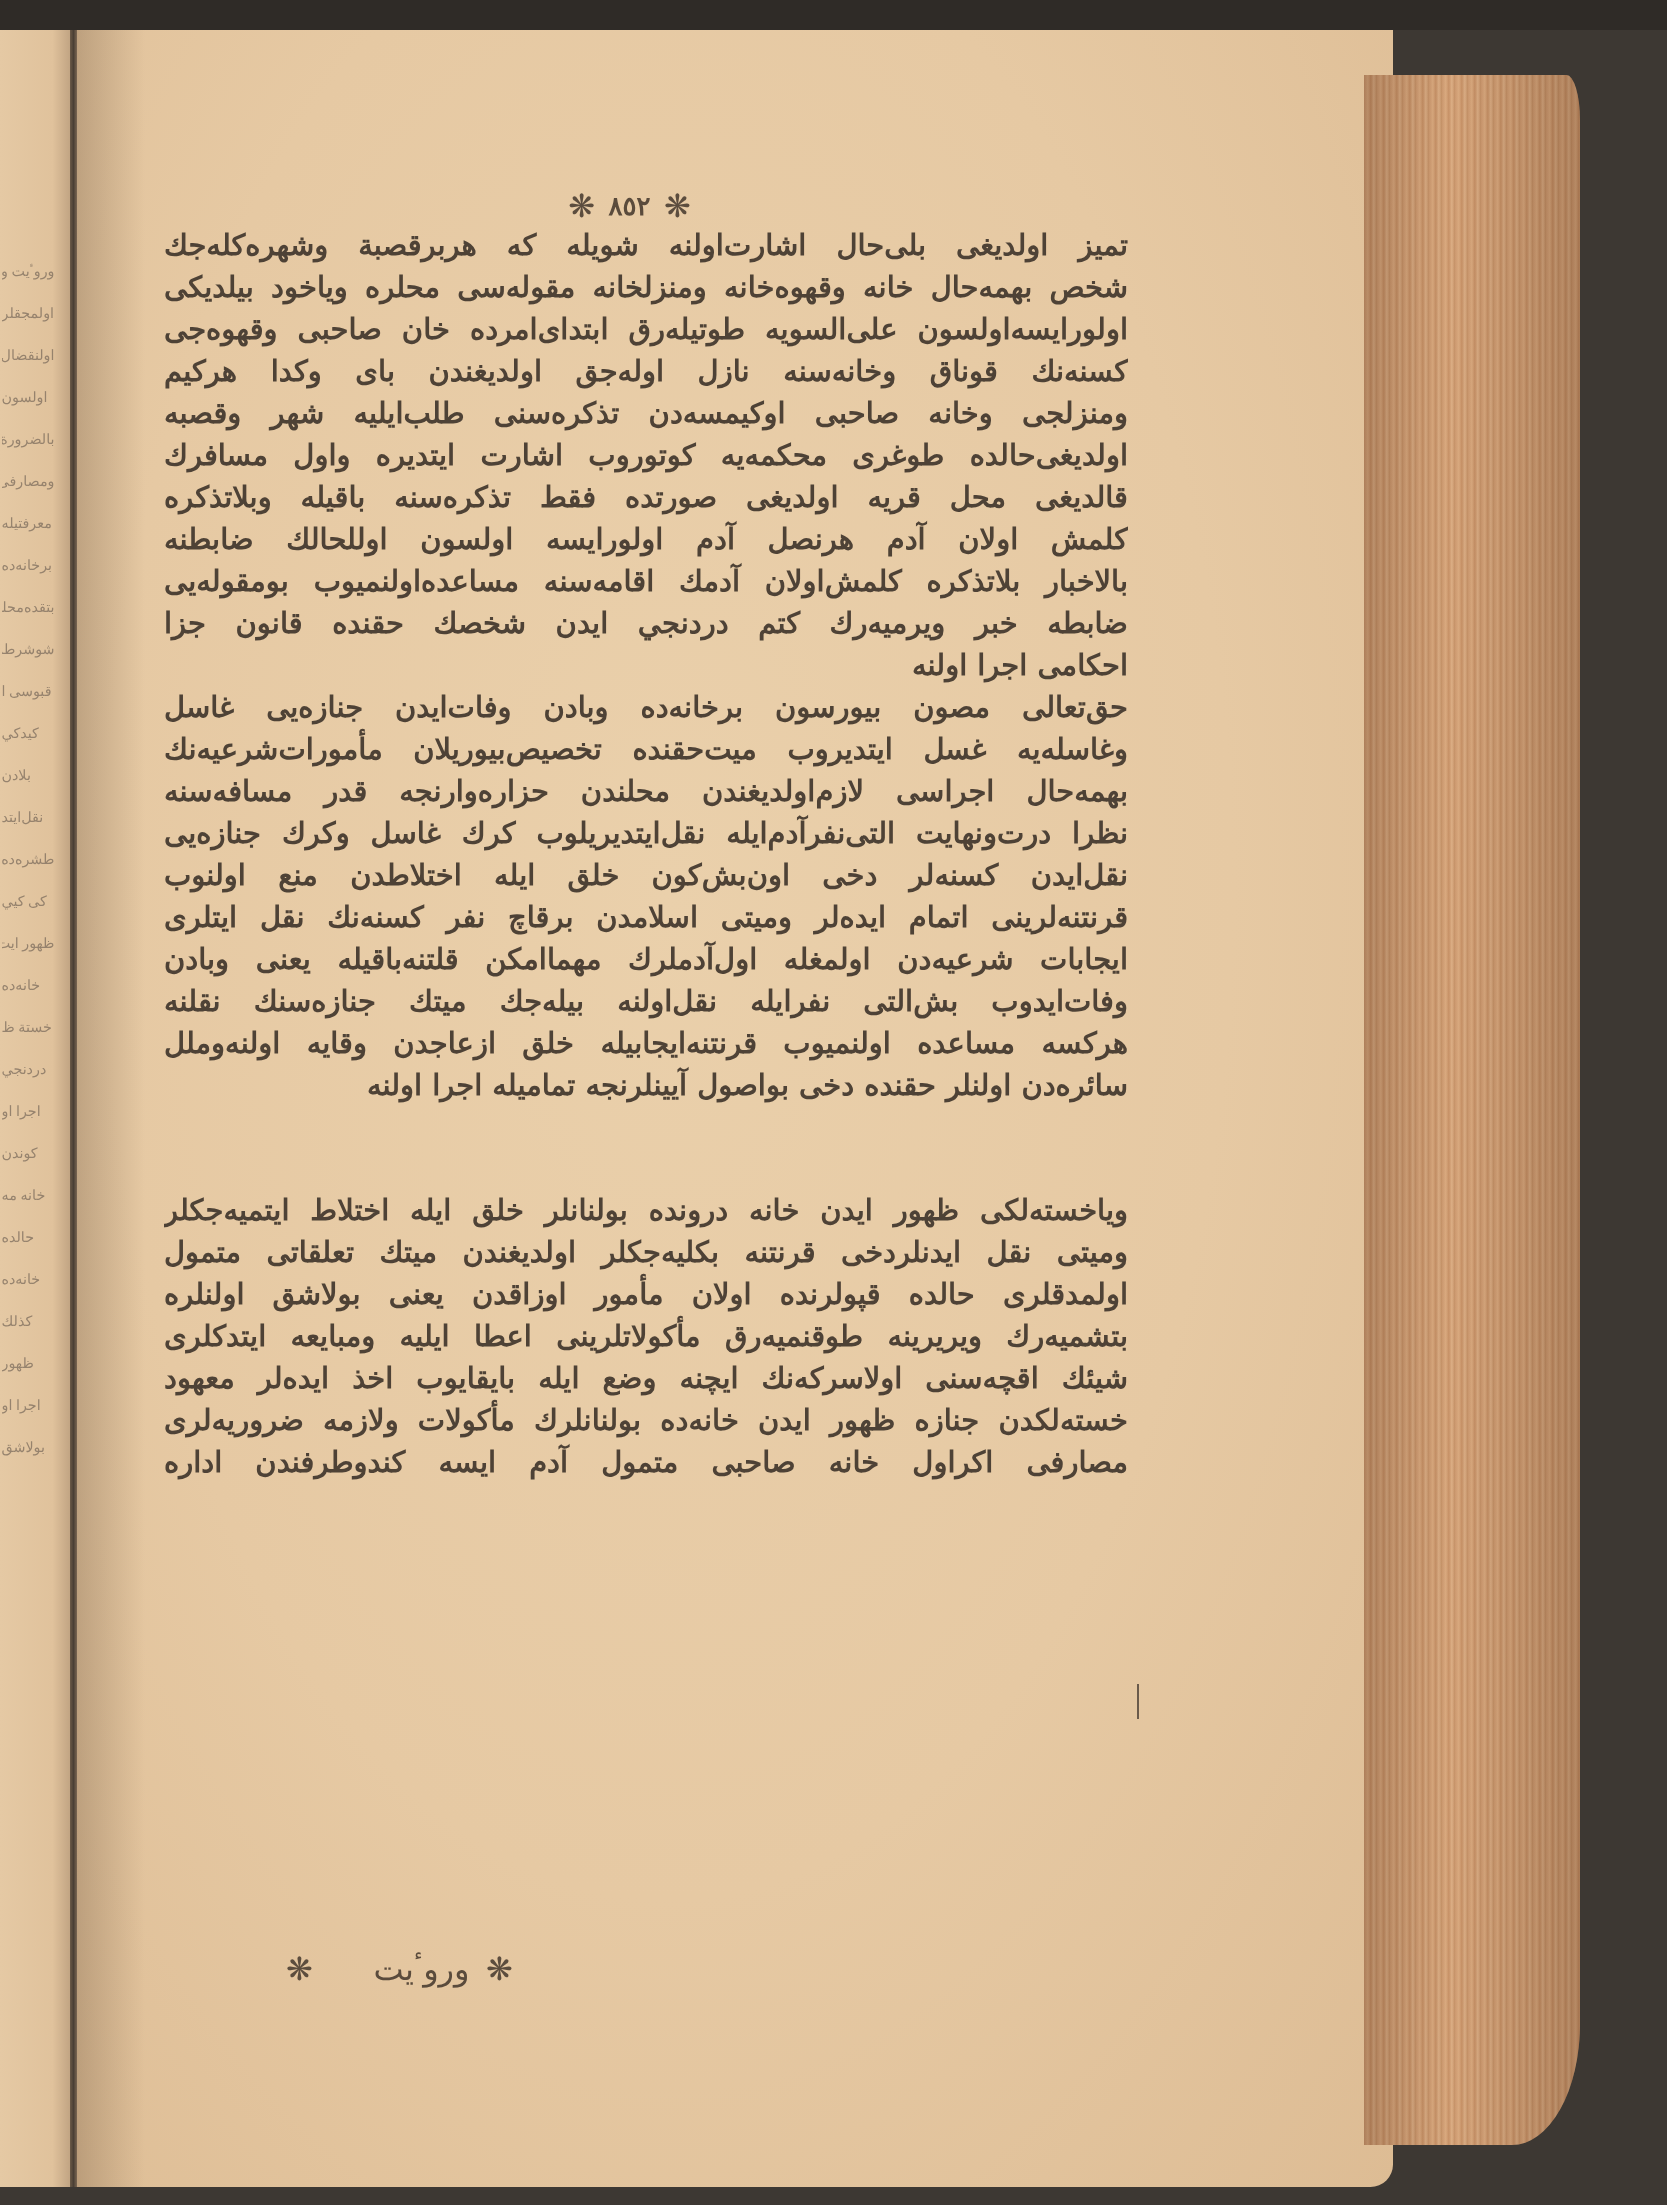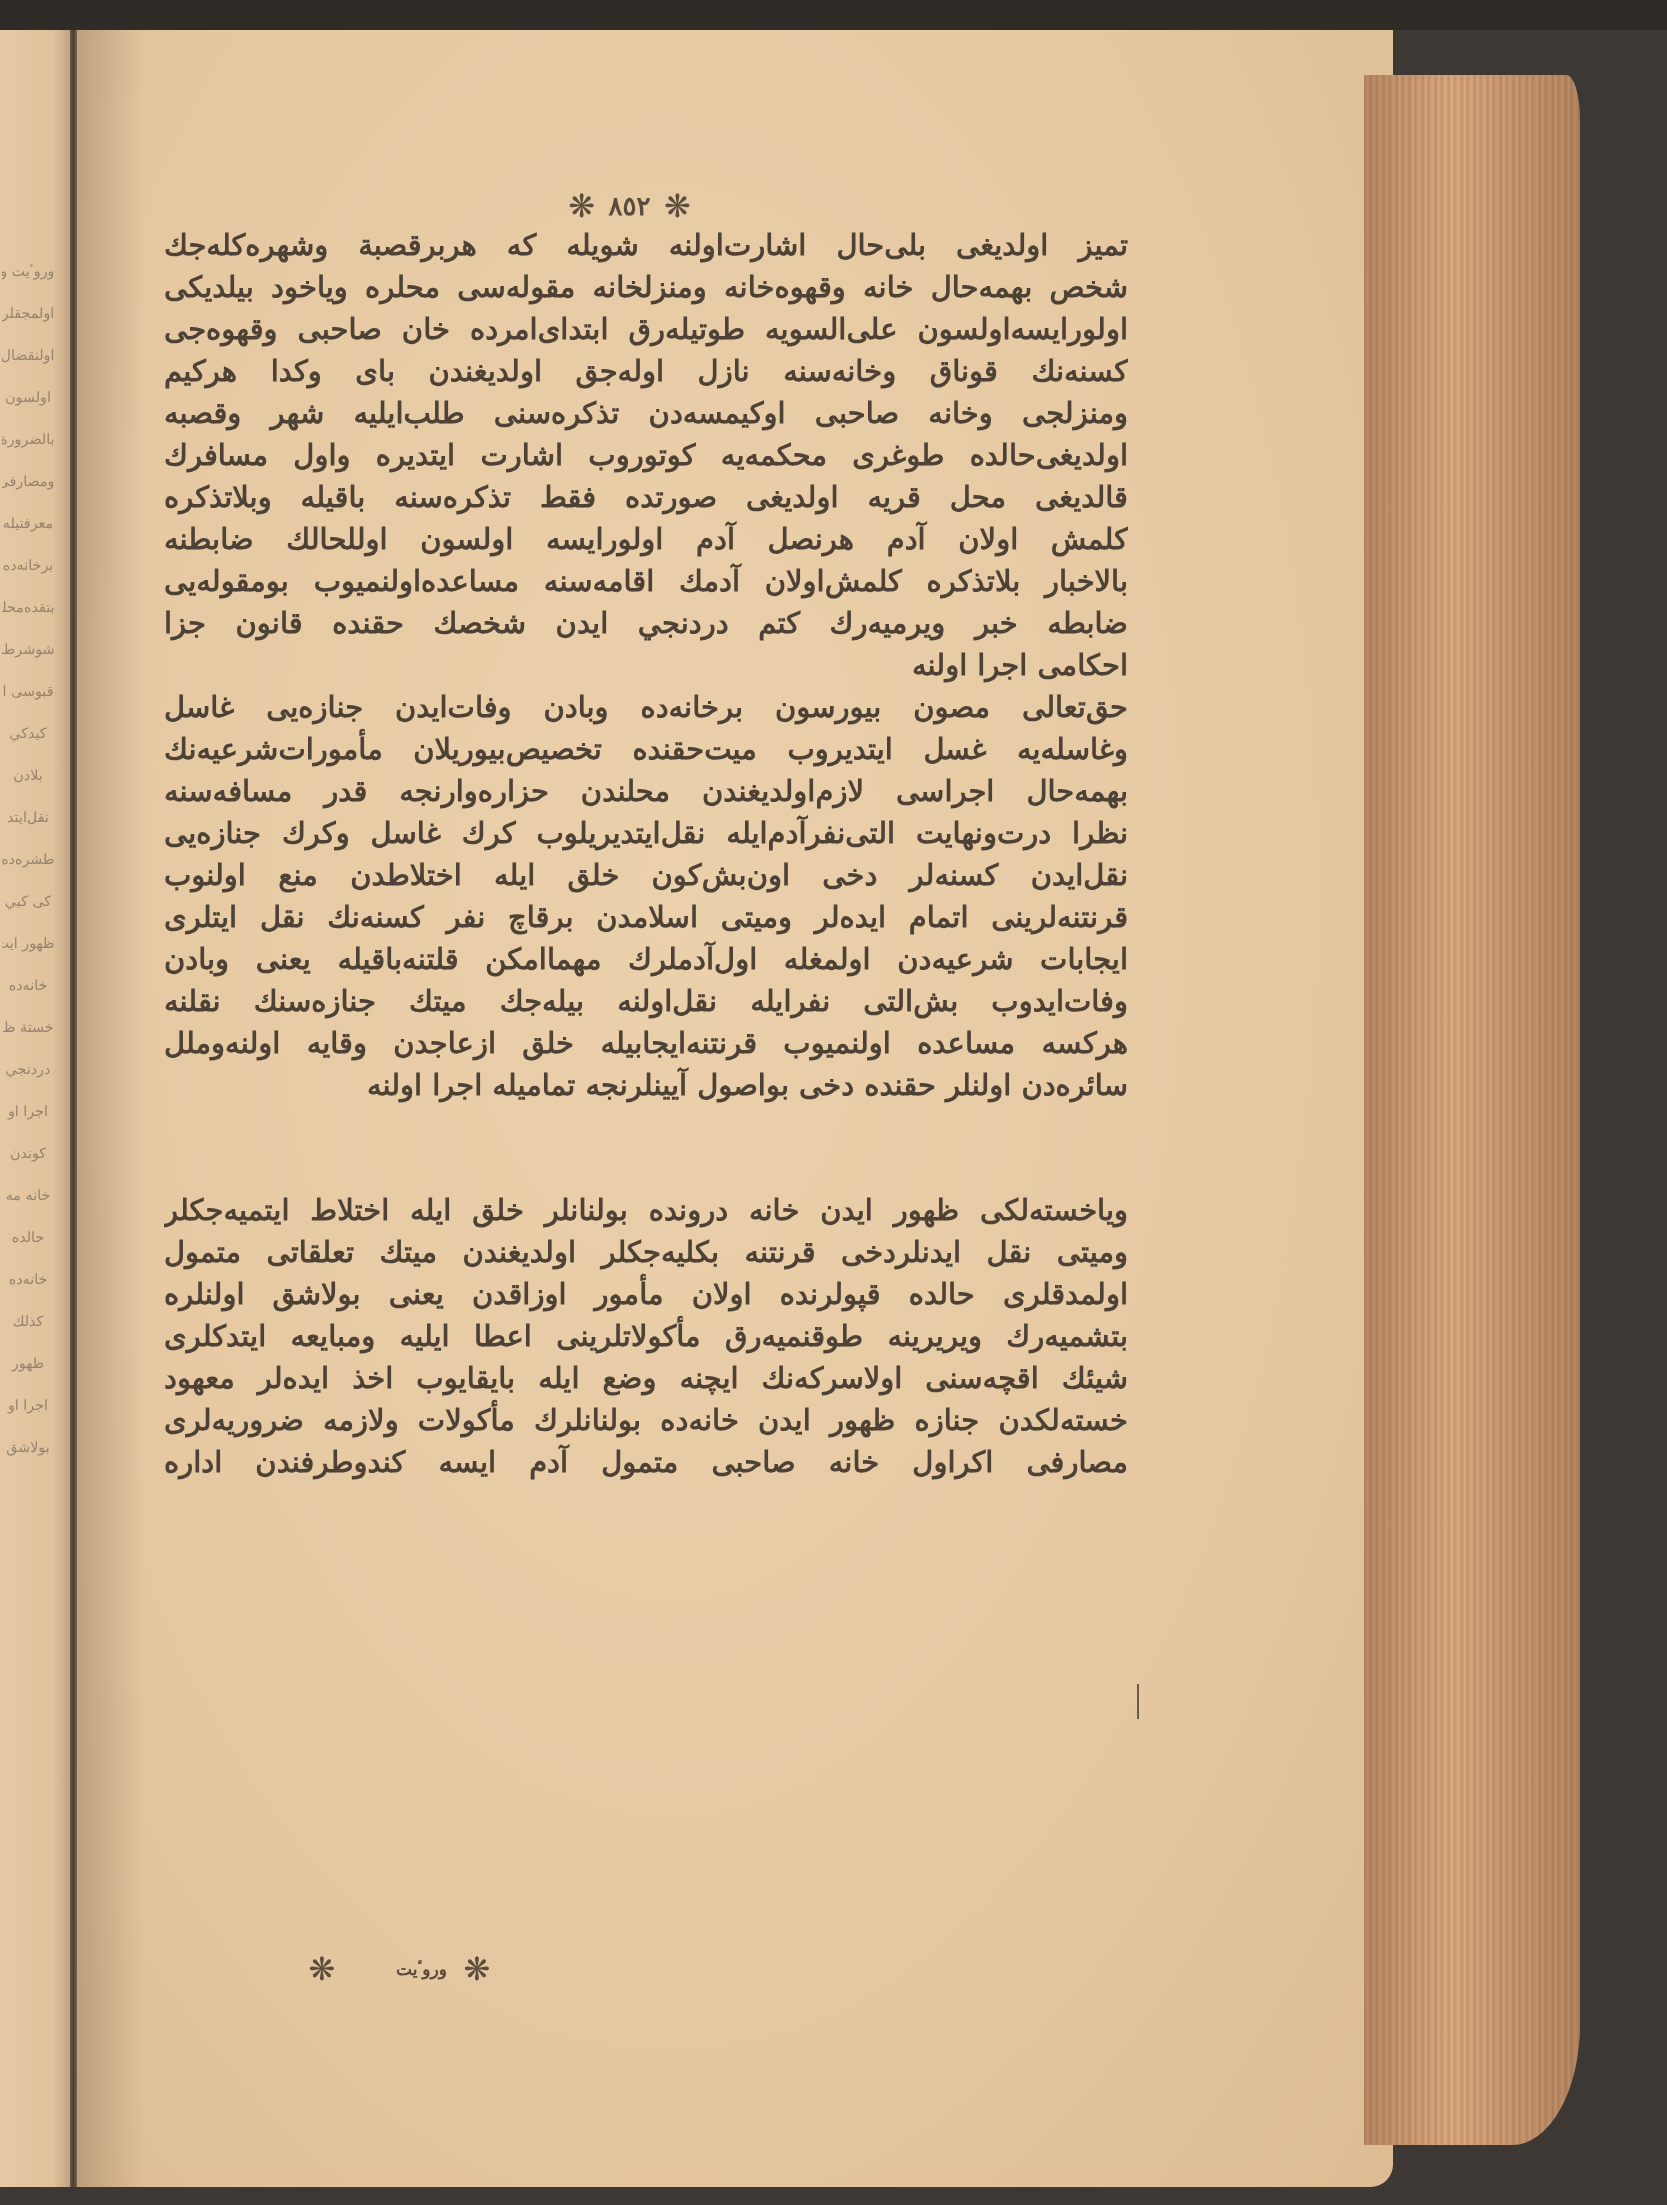--- a/index.html
+++ b/index.html
@@ -10,23 +10,23 @@
   }
   
   .top-band { position:absolute; left:0; top:0; width:1668px; height:30px; background:#2f2b27; }
   
   .left-page {
     position:absolute; left:0; top:30px; width:75px; height:2157px;
     background:linear-gradient(90deg,#e5c9a4 0%,#e0c29c 70%,#b99c7c 100%);
   }
   .left-page-text {
     position:absolute; left:1.5px; top:220px; width:53px;
-    direction:rtl; text-align:center;
+    direction:rtl; text-align:left;
     font-size:14.3px; line-height:42px; color:#7d6d5d; opacity:.75;
-    white-space:nowrap; overflow:hidden;
+    white-space:nowrap; overflow:hidden;font-family:Liberation Serif, serif;
   }
   .gutter {
     position:absolute; left:70px; top:30px; width:6.8px; height:2157px;
     background:linear-gradient(90deg,#6b5a48,#4a3f35,#7a6652);
   }
   
   .page {
     position:absolute; left:77px; top:30px; width:1316px; height:2157px;
     background:
       radial-gradient(ellipse at 45% 40%, #ead0ab 0%, #e6c9a3 55%, #ddbc94 100%);
@@ -67,21 +67,21 @@
     white-space:nowrap; text-align:justify; text-align-last:justify;
     overflow:hidden;
   }
   .line.last { text-align-last:right; }
   .gap { height:83px; }
   .catchword {
     position:absolute; left:309px; top:1946px; width:181px; height:45px;
     display:flex; align-items:center; justify-content:center; gap:16.6px;
     direction:rtl; color:#5a4b3c;
   }
-  .catchword .word { font-size:17px; font-weight:bold;margin-left:44px; }
+  .catchword .word { font-size:32px; font-weight:normal;margin-left:44px; }
   .margin-mark { position:absolute; left:1137px; top:1684px; width:2.3px; height:35px; background:#6a5a4a; }
 </style>
 </head>
 <body>
 
 <div class="top-band"></div>
 
 <div class="left-page">
   <div class="left-page-text" id="left-frags">
       <div>وروٴيت و</div>

